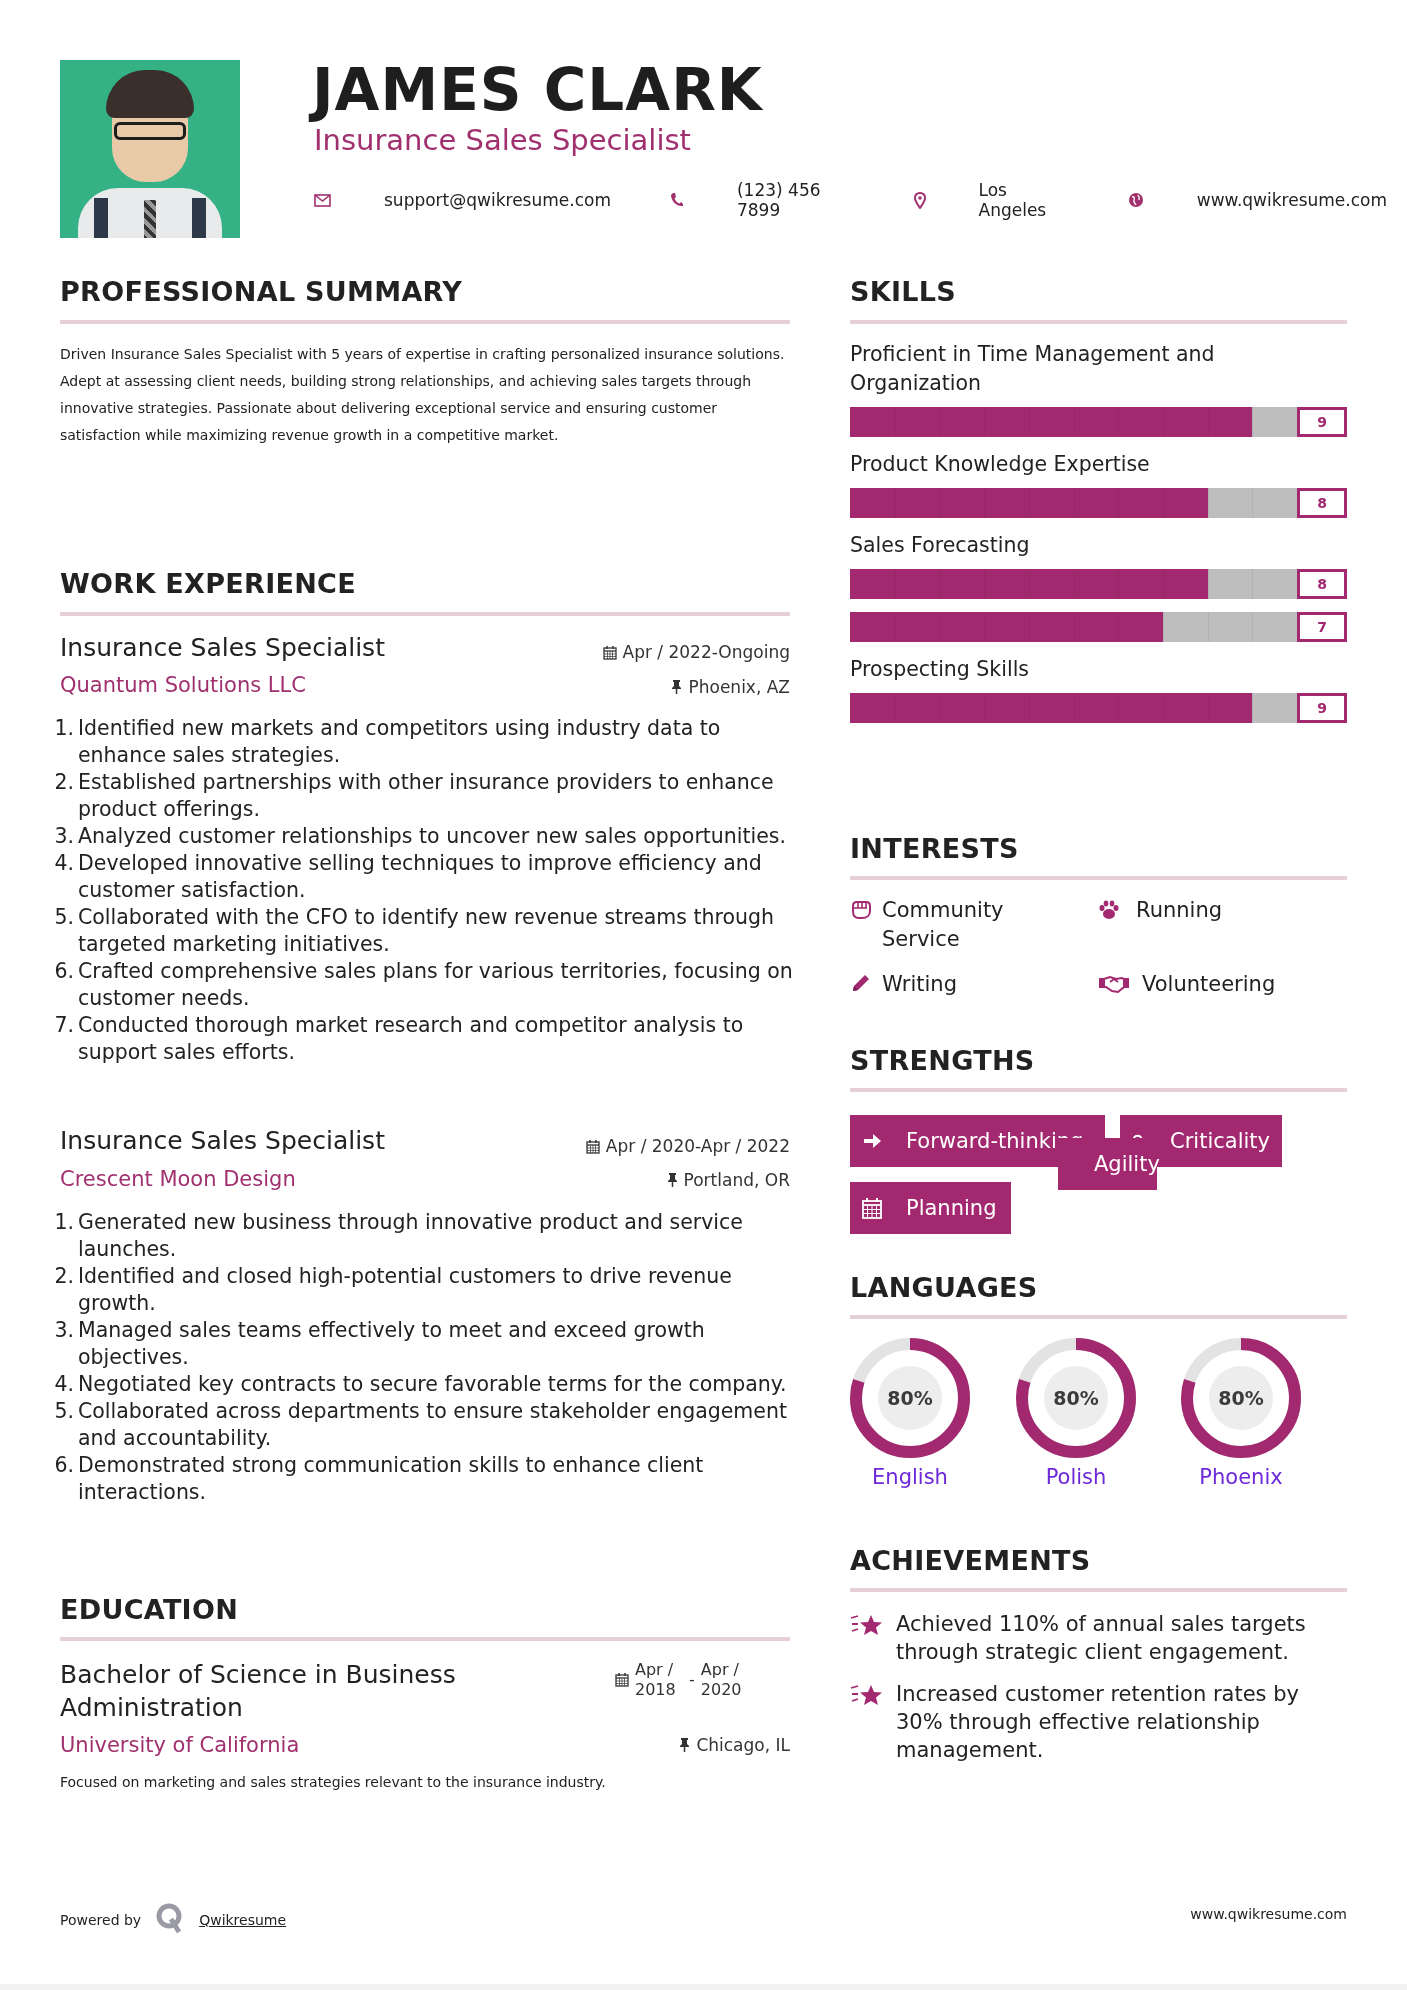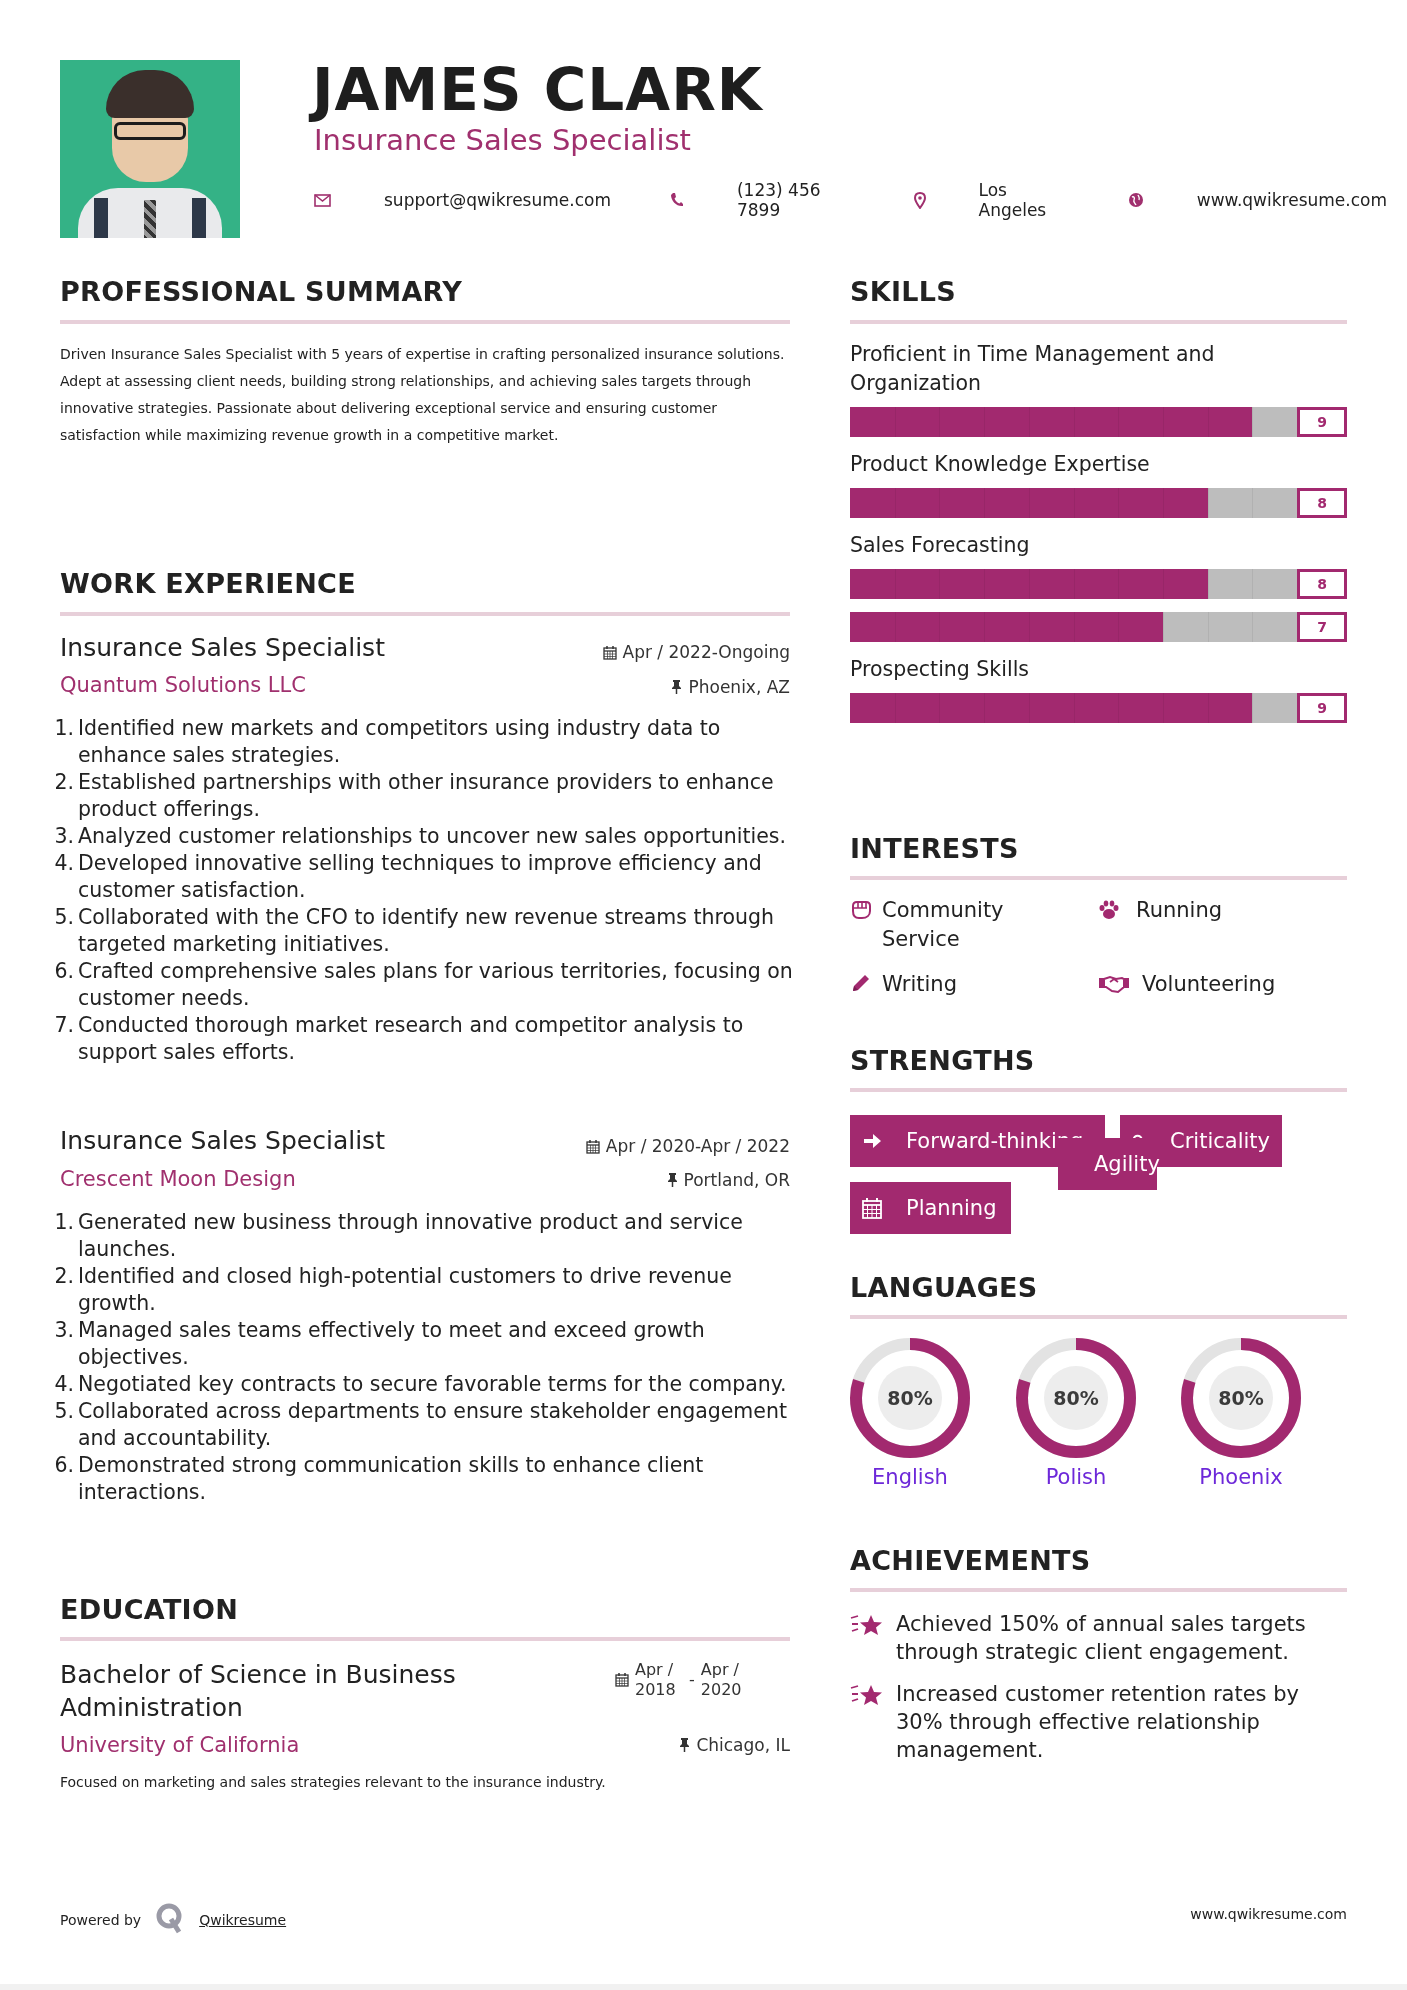--- a/index.html
+++ b/index.html
@@ -404,21 +404,21 @@
 <div class="abs sec-title" style="left:850px; top:1545px;">ACHIEVEMENTS</div>
 <div class="abs rule" style="left:850px; top:1588px; width:497px;"></div>
 
 <div class="abs ach" style="left:850px; top:1610px; width:497px;">
   <span class="ico">
     <svg width="34" height="26" viewBox="0 0 34 26">
         <path d="M21 2 L24 9 L32 9.5 L26 14.5 L28 22 L21 18 L14 22 L16 14.5 L10 9.5 L18 9 Z" fill="#a2296f"></path>
         <path d="M1 5 L8 3 M2 11 L8 11 M2 18 L8 16" stroke="#a2296f" stroke-width="1.8"></path>
       </svg>
   </span>
-  <span>Achieved 150% of annual sales targets through strategic client engagement.</span>
+  <span>Achieved 110% of annual sales targets through strategic client engagement.</span>
 </div>
 <div class="abs ach" style="left:850px; top:1680px; width:497px;">
   <span class="ico">
     <svg width="34" height="26" viewBox="0 0 34 26">
         <path d="M21 2 L24 9 L32 9.5 L26 14.5 L28 22 L21 18 L14 22 L16 14.5 L10 9.5 L18 9 Z" fill="#a2296f"></path>
         <path d="M1 5 L8 3 M2 11 L8 11 M2 18 L8 16" stroke="#a2296f" stroke-width="1.8"></path>
       </svg>
   </span>
   <span>Increased customer retention rates by 30% through effective relationship management.</span>
 </div>

